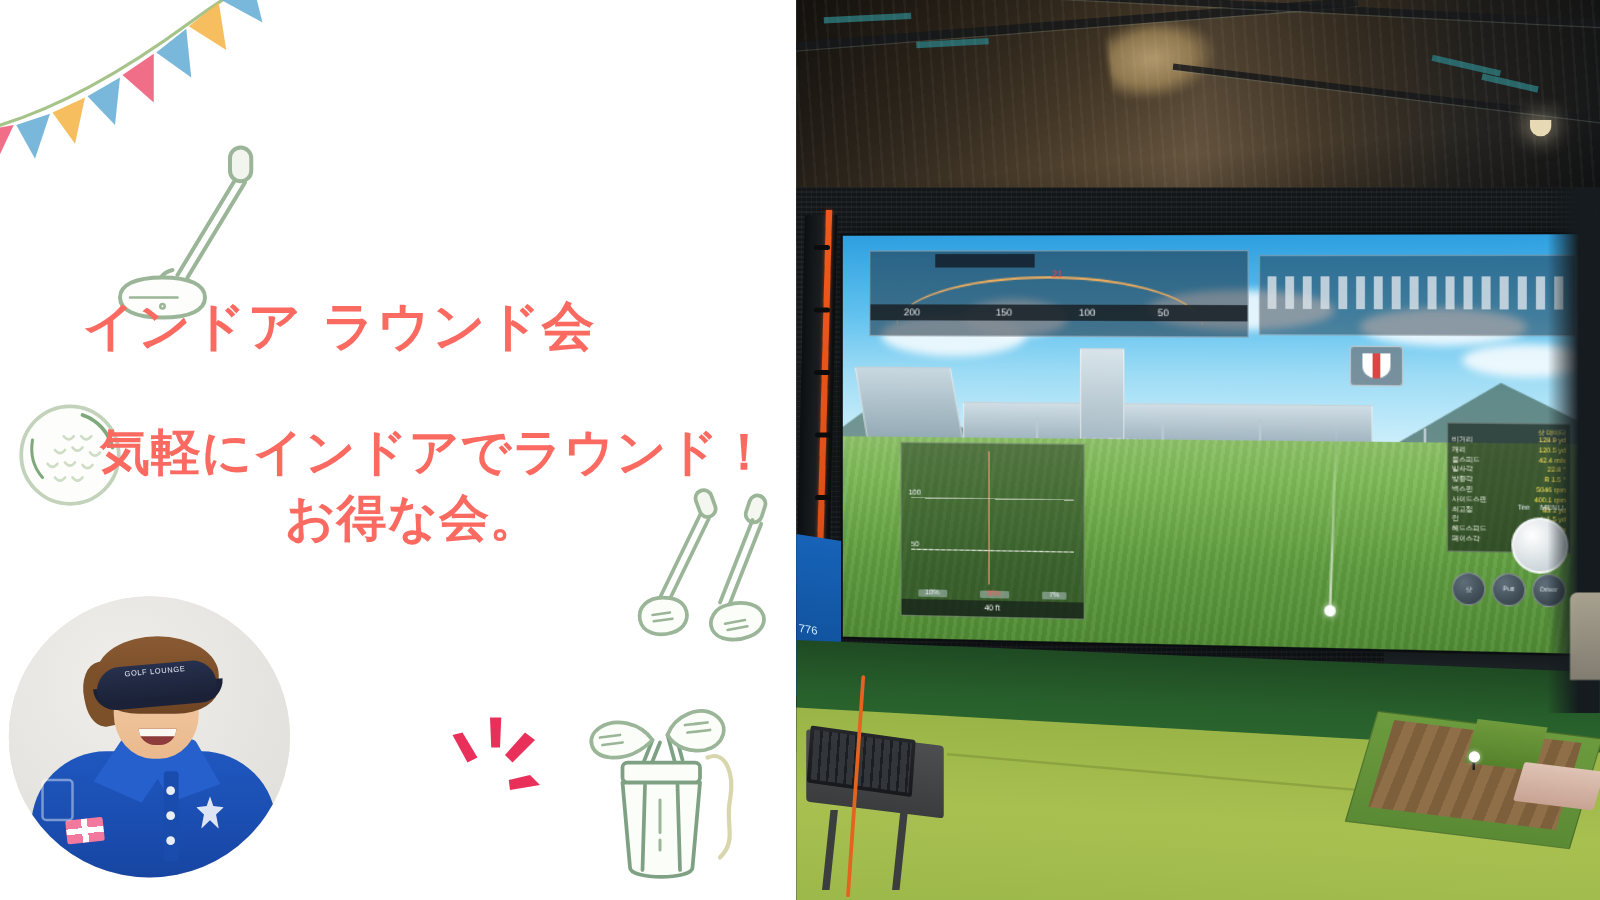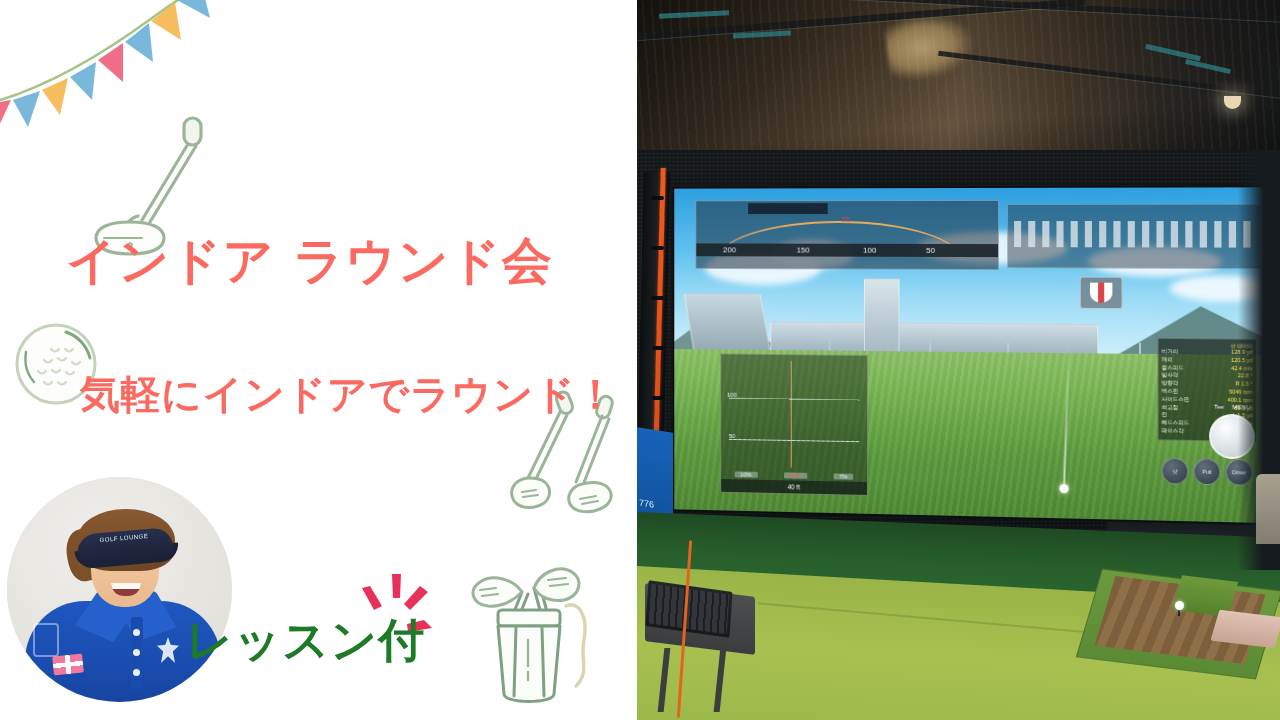--- a/index.html
+++ b/index.html
@@ -356,38 +356,38 @@
     white-space:nowrap;
     text-shadow:
       0 0 0 #fff;
   }
   .title .tword { margin-right:44px; }
 
   .subtitle {
     position:absolute; left:66px; top:232px; width:540px;
     font-family:"DejaVu Sans", sans-serif;
     font-weight:bold;
-    font-size:50px;
+    font-size:42px;
     line-height:58px;
     color:#fb6a61;
     letter-spacing:1px;
     white-space:nowrap;
   }
 
   .body-copy {
     position:absolute; left:80px; top:336px; width:500px;
     text-align:center;
     font-family:"DejaVu Sans", sans-serif;
     font-weight:bold;
     font-size:40px;
     line-height:53px;
     color:#fb6a61;
     letter-spacing:0.5px;
   }
-  .body-copy div { white-space:nowrap;margin-top:32px; }
+  .body-copy div { white-space:nowrap; }
 
   .lesson-badge {
     position:absolute; left:186px; top:614px;
     font-family:"DejaVu Sans", sans-serif;
     font-weight:bold;
     font-size:46px;
     line-height:52px;
     color:#1d7a26;
     letter-spacing:1px;
     white-space:nowrap;
@@ -767,17 +767,17 @@
     <div class="pp-visor-brim"></div>
     <div class="pp-visor"></div>
     <div class="pp-visor-txt">GOLF LOUNGE</div>
   </div>
 
 
   <div class="subtitle">インドア ラウンド会</div>
 
   <div class="body-copy">
     <div>気軽にインドアでラウンド！</div>
+    <div>お得な会。</div>
   </div>
 
-  <div class="lesson-badge">レッスン付</div>
 
 </div>
 
 </body></html>

